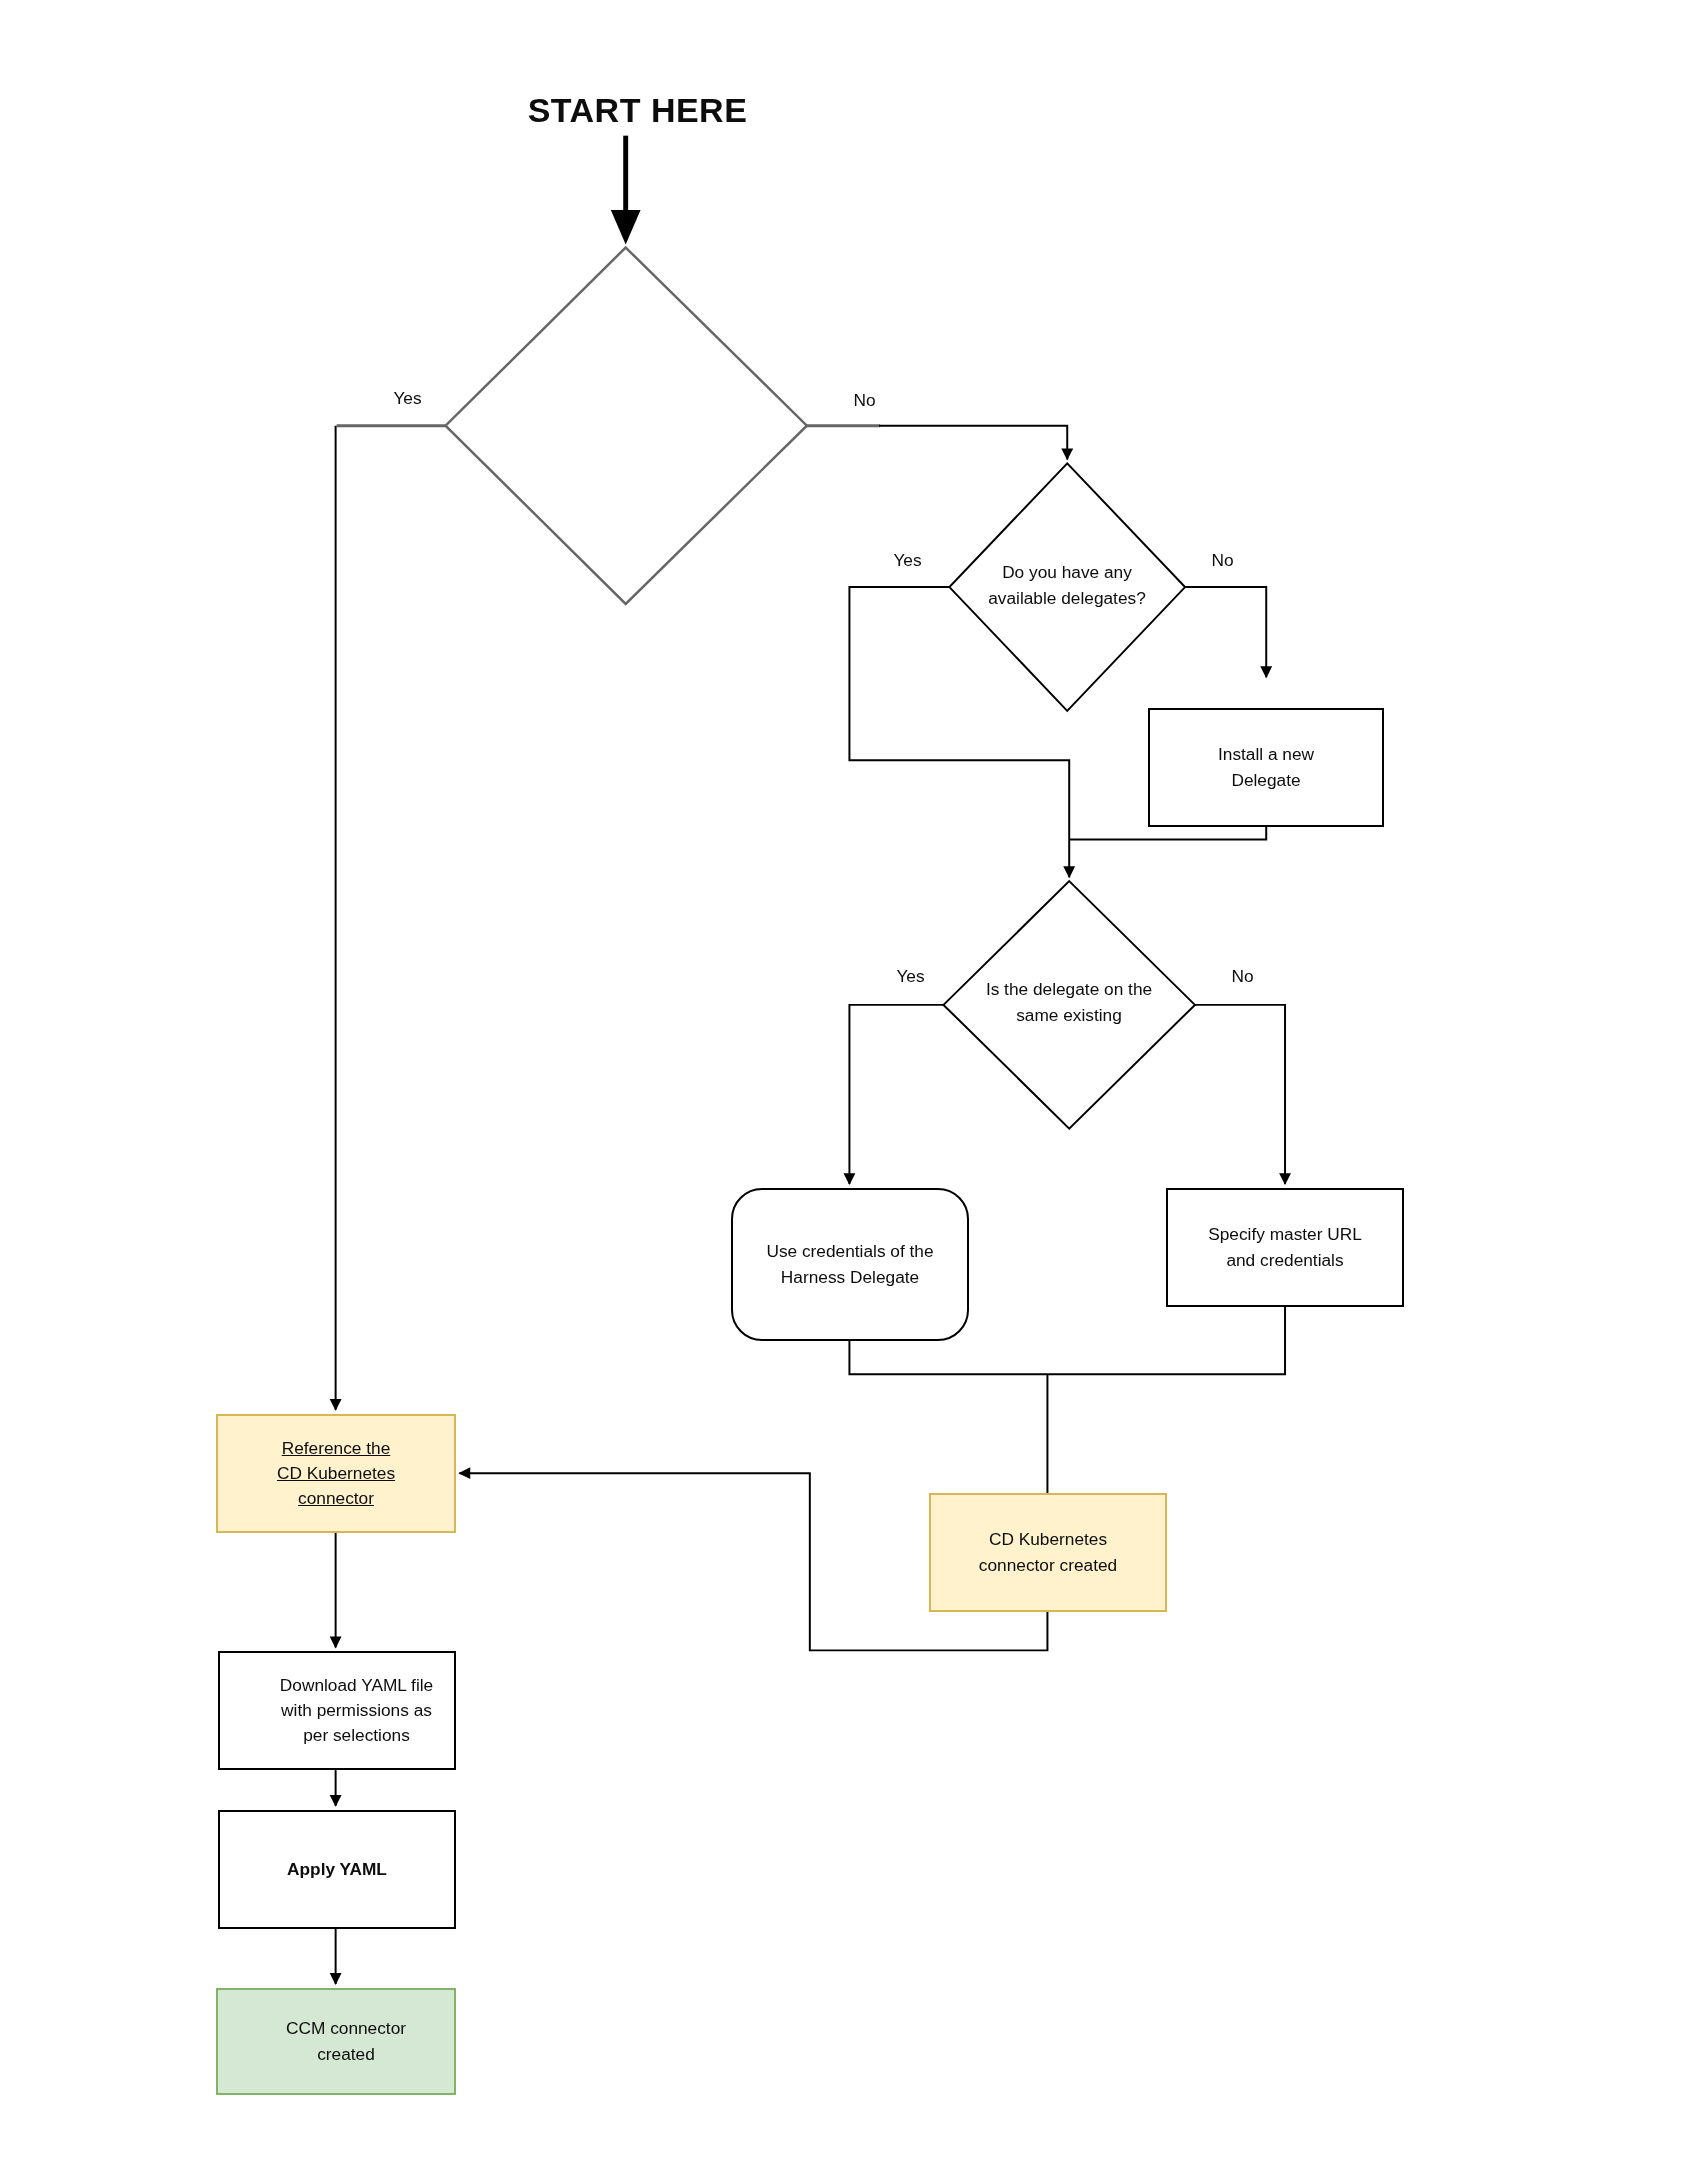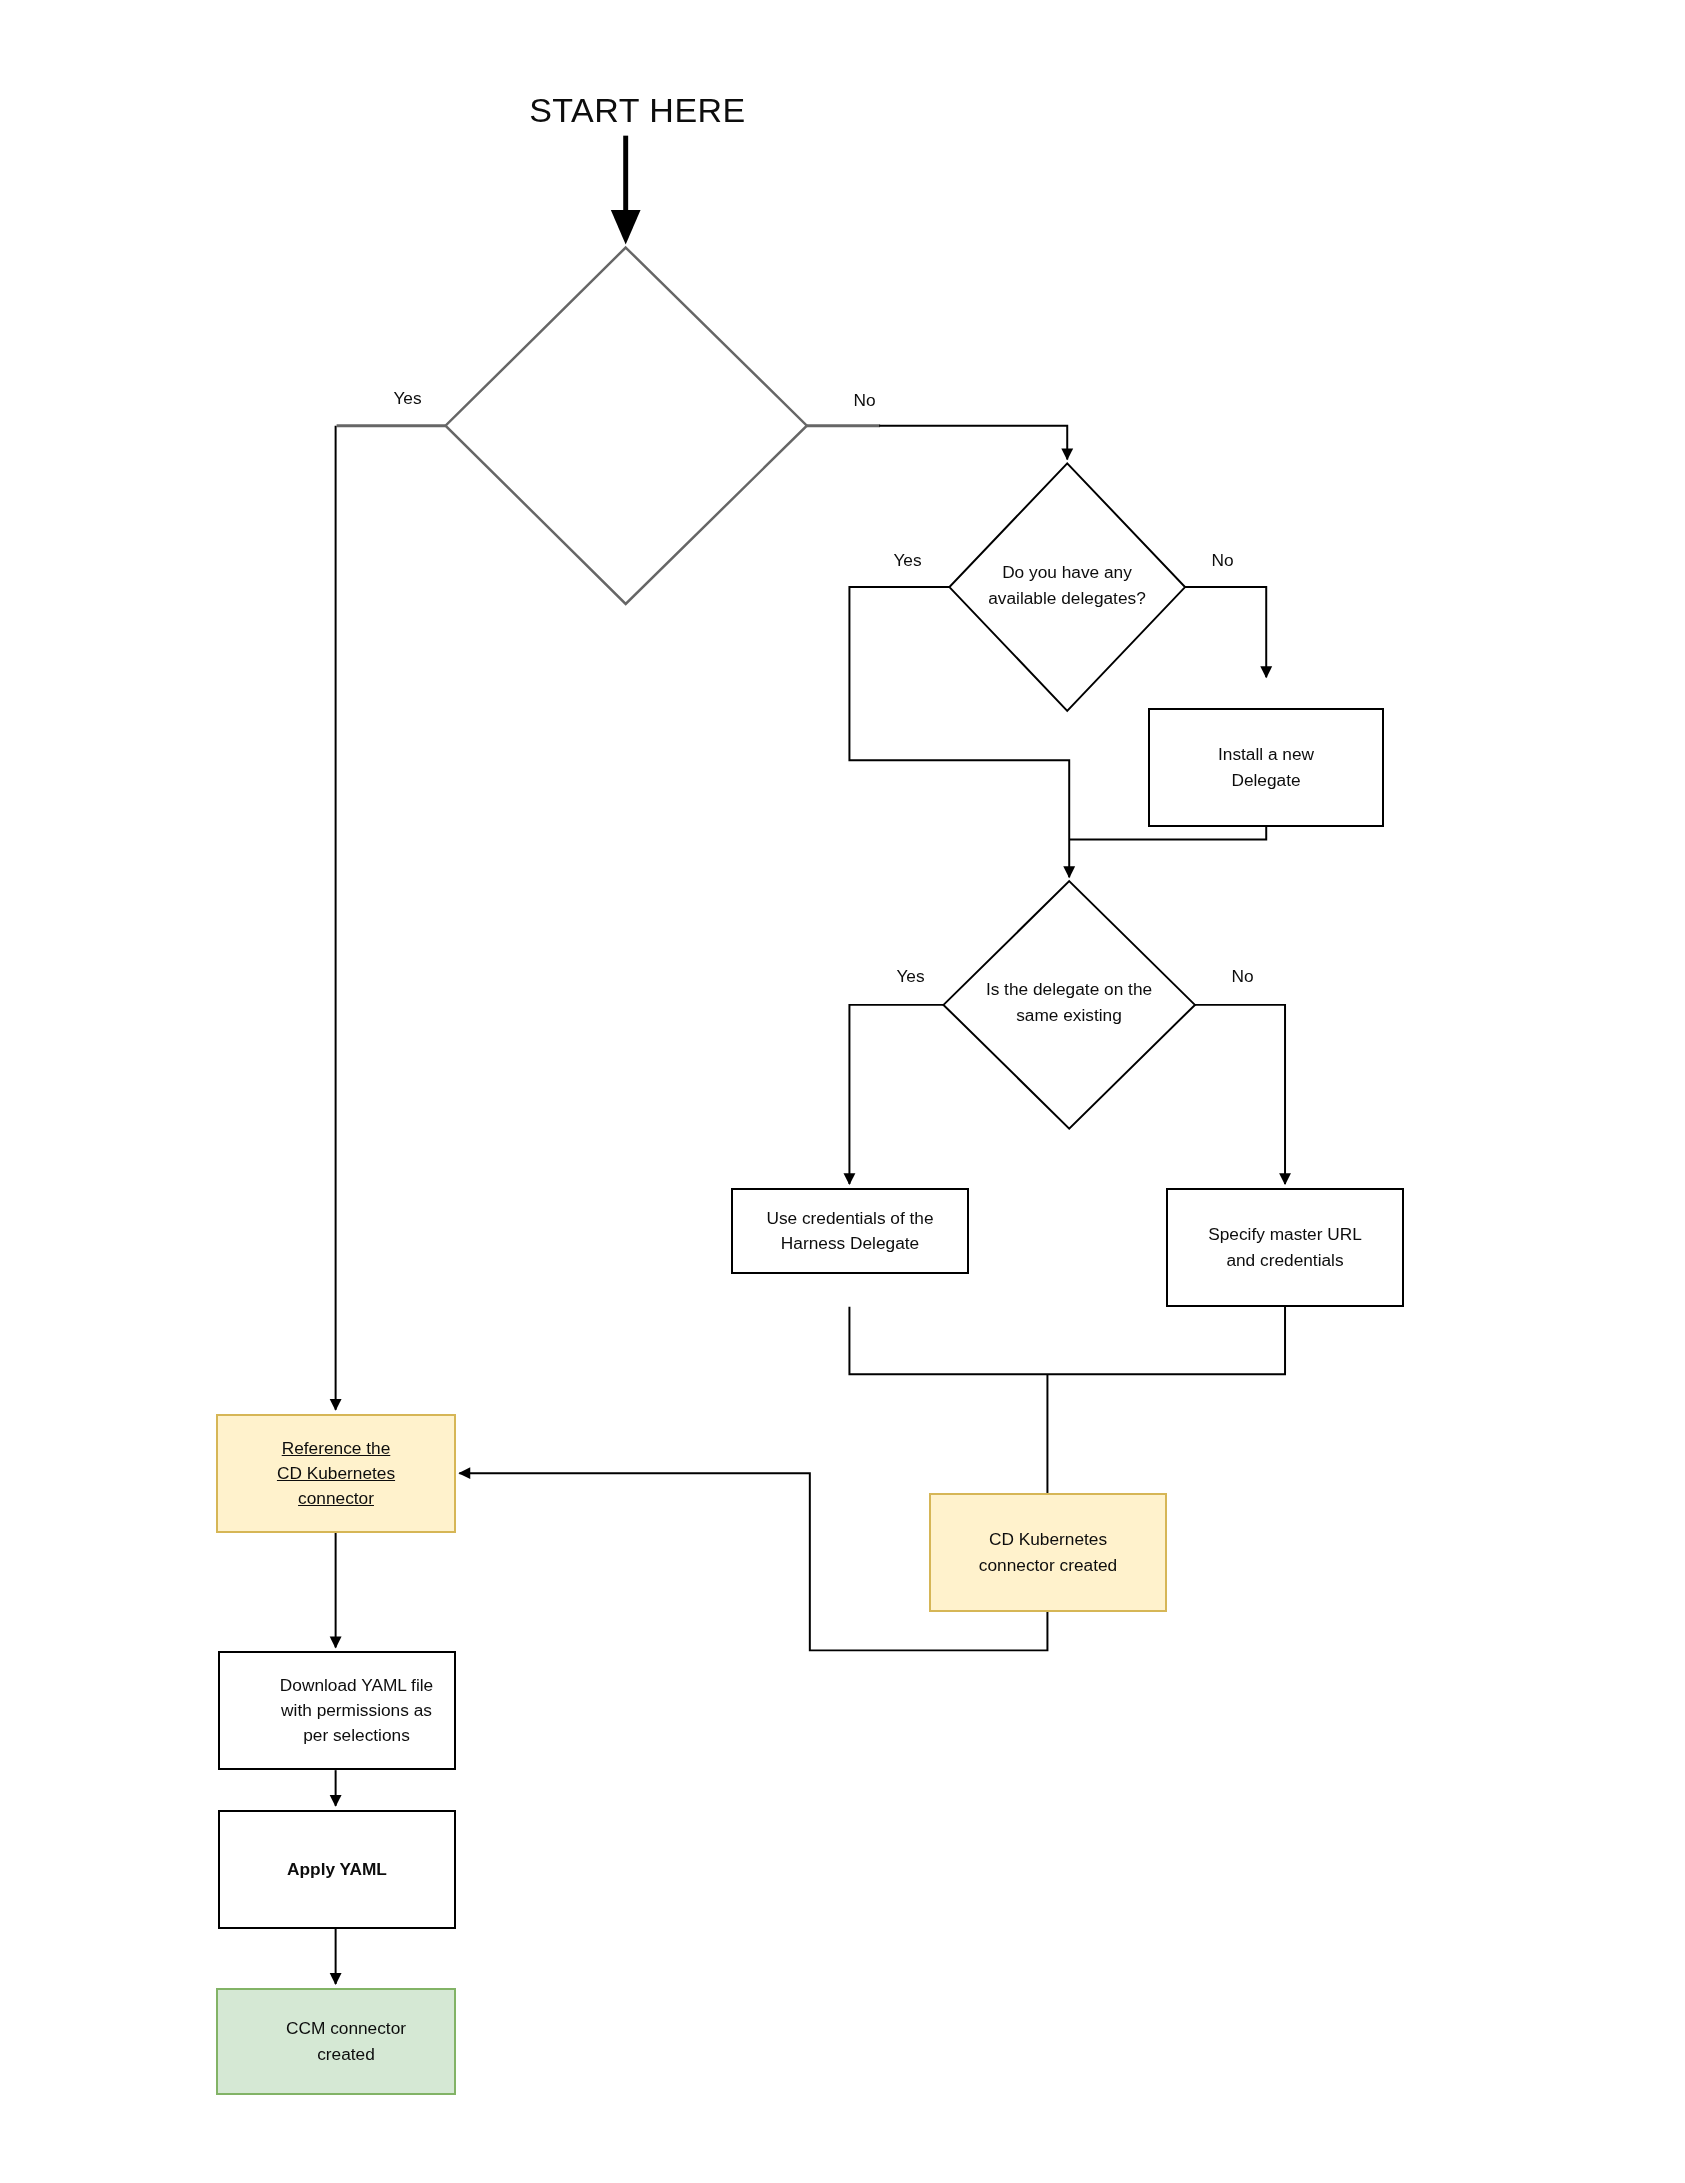--- a/index.html
+++ b/index.html
@@ -10,21 +10,21 @@
     background: #ffffff;
     font-family: "Liberation Sans", sans-serif;
     color: #0d0d0d;
     overflow: hidden;
   }
   #wires { position: absolute; left: 0; top: 0; }
   .title {
     position: absolute;
     left: 489px; top: 87px; width: 297px; height: 46px;
     display: flex; align-items: center; justify-content: center;
-    font-size: 34px; font-weight: normal; letter-spacing: 0.5px;
+    font-size: 34px; font-weight: bold; letter-spacing: 0.5px;
   }
   .box {
     position: absolute;
     box-sizing: border-box;
     background: #ffffff;
     border: 2px solid #000000;
     display: flex; align-items: center; justify-content: center;
     text-align: center;
     font-size: 17.3px; line-height: 1.45;
     white-space: pre-line;
@@ -92,21 +92,21 @@
 
   <div class="title">START HERE</div>
 
   <div class="dtext" style="left:948px; top:560px; width:238px; height:51px;">Do you have any
 available delegates?</div>
   <div class="dtext" style="left:945px; top:977px; width:248px; height:51px;">Is the delegate on the
 same existing</div>
 
   <div class="box" style="left:1148px; top:708px; width:236px; height:119px;">Install a new
 Delegate</div>
-  <div class="box" style="left:731px; top:1188px; width:238px; height:86px;">Use credentials of the
+  <div class="box" style="left:731px; top:1188px; width:238px; height:153px;border-radius:31px;">Use credentials of the
 Harness Delegate</div>
   <div class="box" style="left:1166px; top:1188px; width:238px; height:119px;">Specify master URL
 and credentials</div>
   <div class="box yellow" style="left:929px; top:1493px; width:238px; height:119px;">CD Kubernetes
 connector created</div>
   <div class="box yellow" style="left:216px; top:1414px; width:240px; height:119px;text-decoration:underline;">Reference the
 CD Kubernetes
 connector</div>
   <div class="box" style="left:218px; top:1651px; width:238px; height:119px;padding-left:39px;">Download YAML file
 with permissions as

